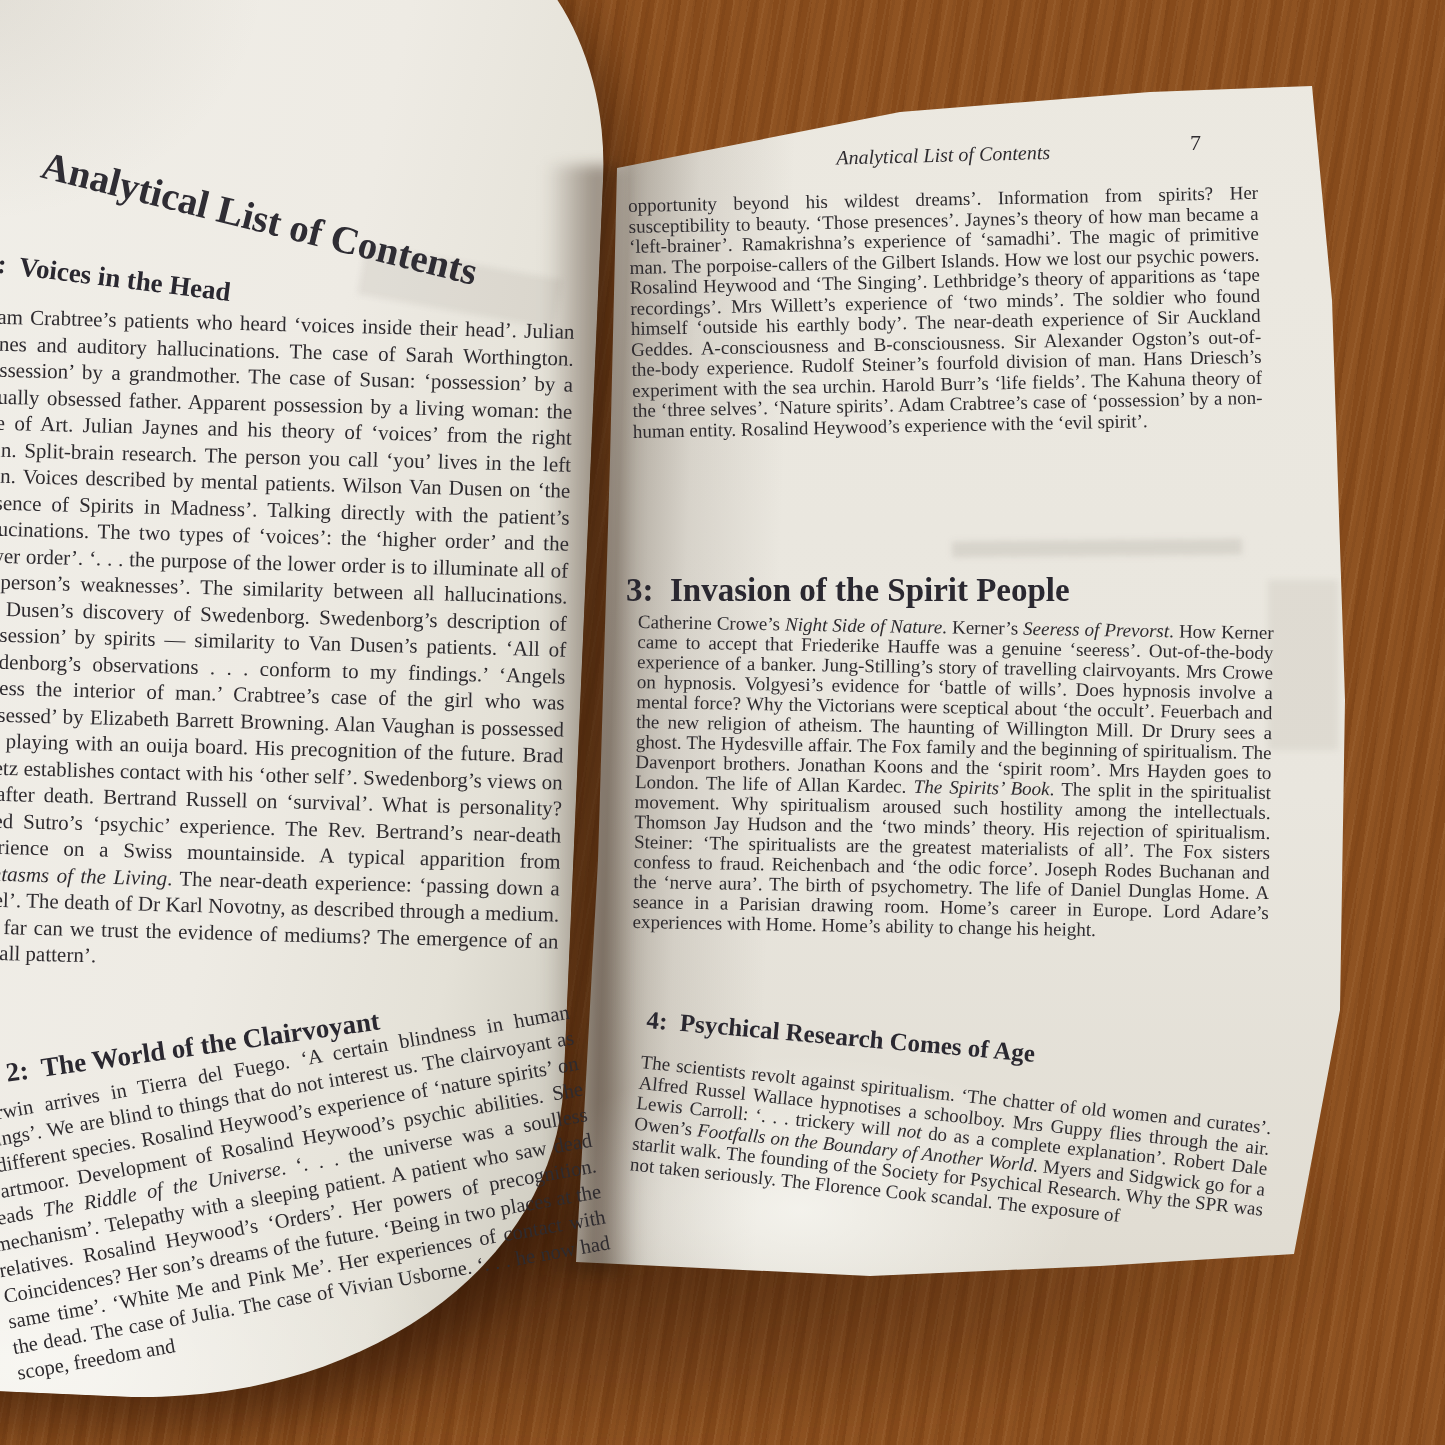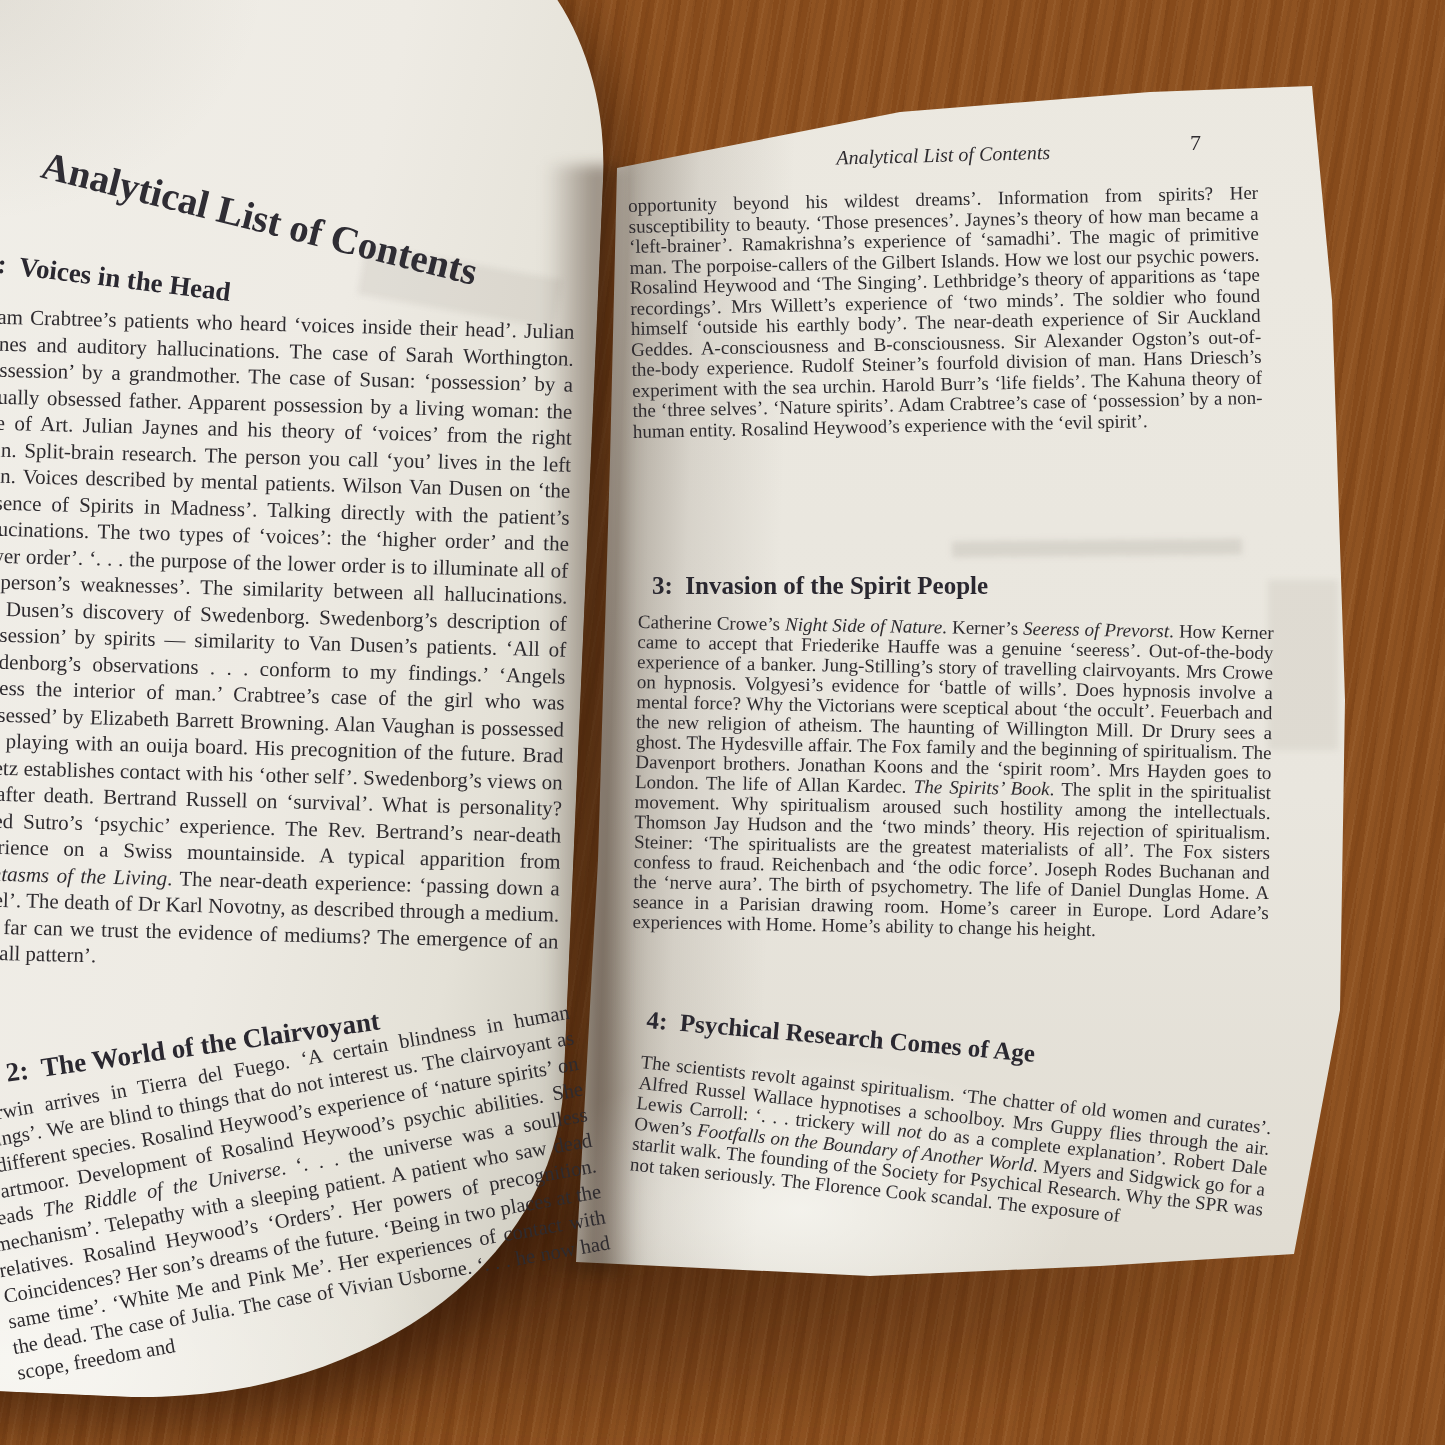--- a/index.html
+++ b/index.html
@@ -56,21 +56,21 @@
   .body-text{text-align:justify;}
   .heading{font-weight:bold;color:#2a2830;white-space:pre;}
   .lp-title{left:48px;top:142px;font-size:39px;font-weight:bold;white-space:nowrap;transform:rotate(14deg);transform-origin:0 0;color:#2f2d34;}
   .lp-h1{left:-14px;top:247px;font-size:27px;transform:rotate(7deg);transform-origin:0 0;}
   .lp-b1{left:-28px;top:303px;width:603px;font-size:21px;line-height:26.5px;transform:rotate(1.5deg);transform-origin:0 0;}
   .lp-h2{left:4px;top:1058px;font-size:27px;transform:rotate(-8deg);transform-origin:0 0;}
   .lp-b2{left:-30px;top:1104px;width:606px;font-size:20.5px;line-height:26px;transform:rotate(-10deg);transform-origin:0 0;}
   .rp-header{left:628px;top:152px;width:630px;font-size:20px;font-style:italic;text-align:center;transform:rotate(-1.5deg);transform-origin:0 0;}
   .rp-pagenum{left:1190px;top:130px;font-size:22px;}
   .rp-b0{left:628px;top:196px;width:630px;font-size:19px;line-height:20.5px;transform:rotate(-1.2deg);transform-origin:0 0;}
-  .rp-h3{left:652px;top:572px;font-size:25px;}
+  .rp-h3{left:626px;top:572px;font-size:33px;}
   .rp-b3{left:638px;top:612px;width:636px;font-size:19px;line-height:20px;transform:rotate(1deg);transform-origin:0 0;}
   .rp-h4{left:648px;top:1006px;font-size:25px;transform:rotate(5deg);transform-origin:0 0;}
   .rp-b4{left:642px;top:1052px;width:634px;font-size:19px;line-height:20.5px;transform:rotate(6deg);transform-origin:0 0;}
   em{font-style:italic;}
 </style>
 </head>
 <body>
 
 <div class="grain"></div>
 <div class="book-shadow"></div>

